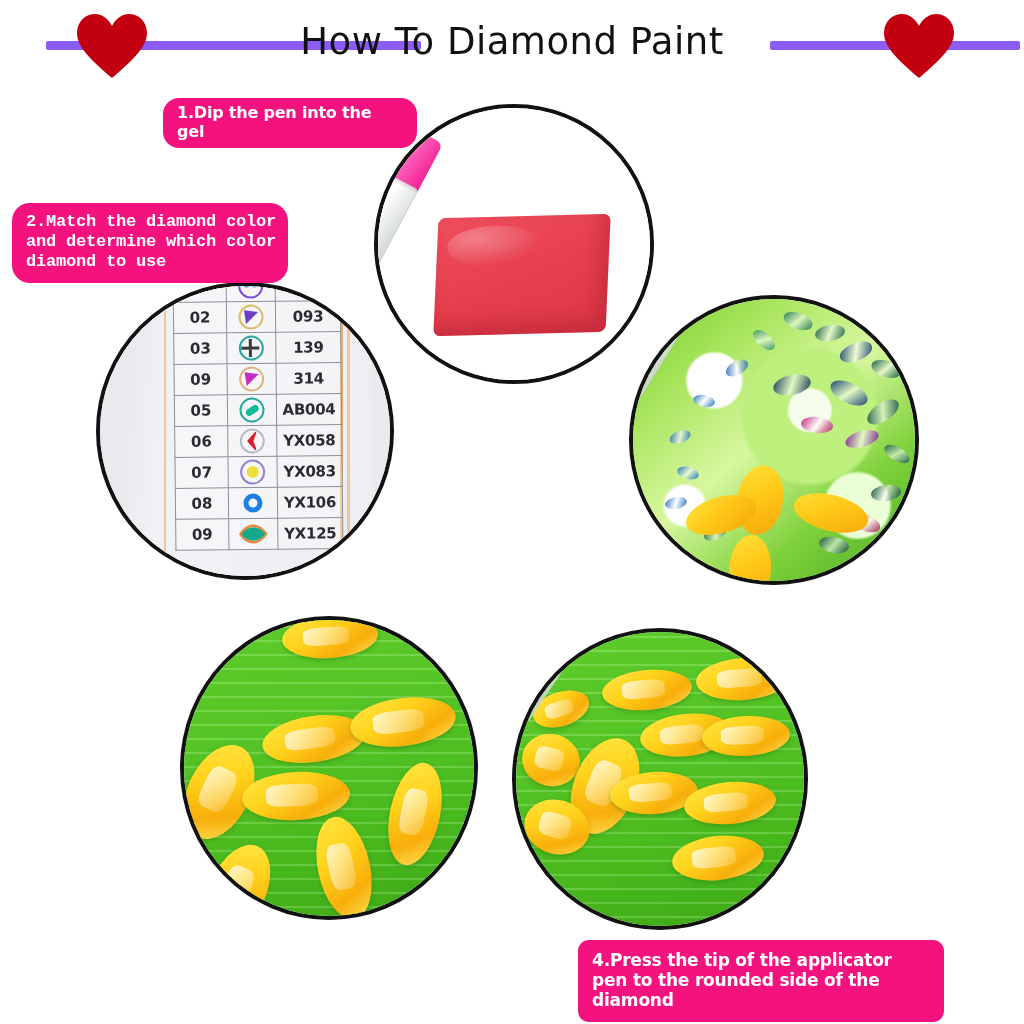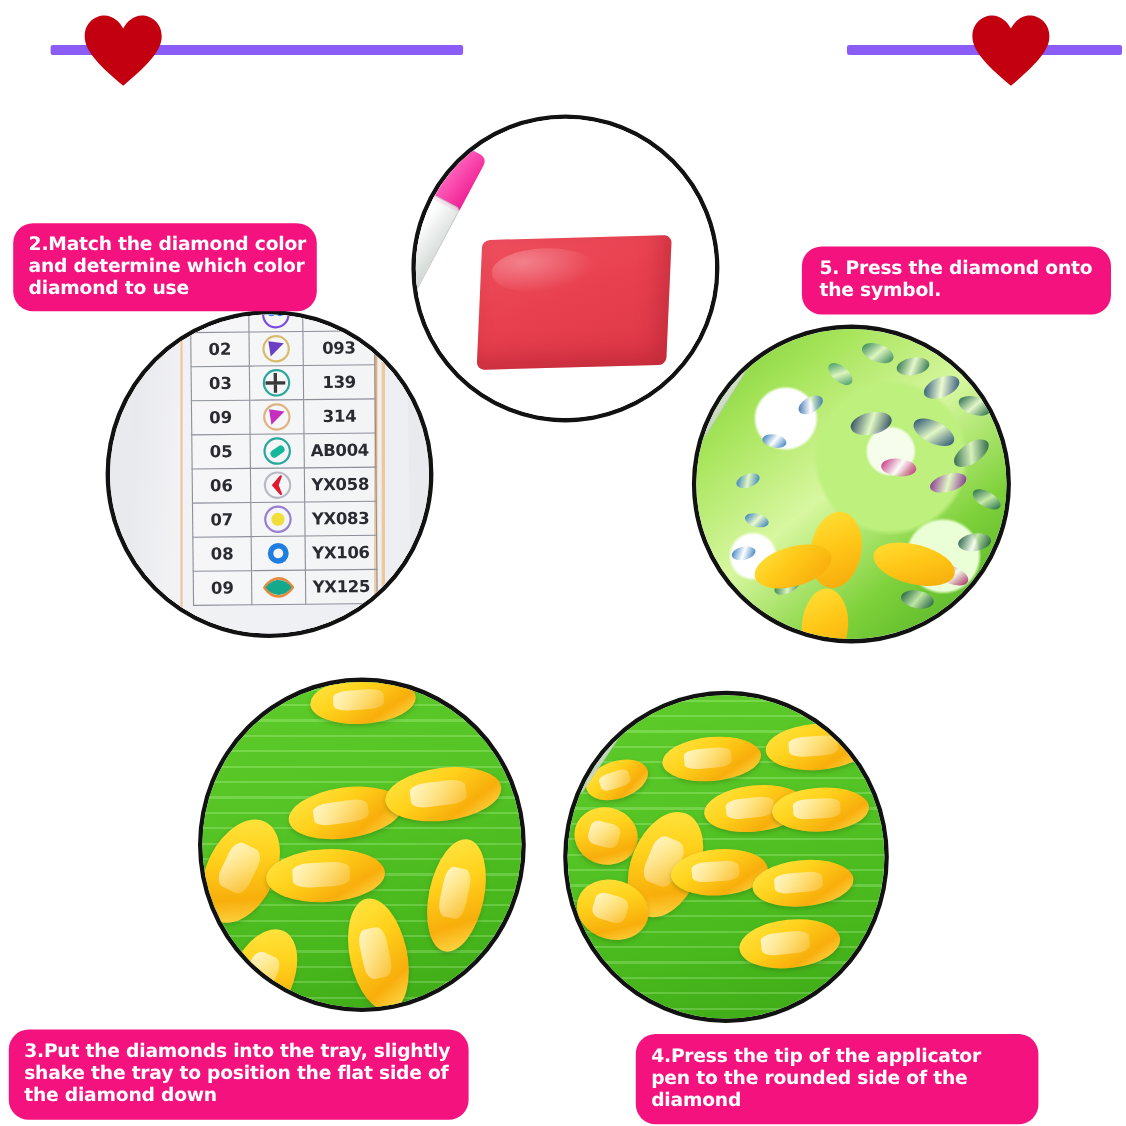--- a/index.html
+++ b/index.html
@@ -34,21 +34,21 @@
     color:#ffffff;
     border-radius:18px;
     font-weight:bold;
     line-height:1.18;
     letter-spacing:-.2px;
     box-sizing:border-box;
     font-family:"DejaVu Sans", sans-serif;
     z-index:6;
   }
   .lbl1{left:163px;top:98px;width:254px;padding:6px 14px;font-size:16px;border-radius:16px;}
-  .lbl2{left:12px;top:203px;width:276px;padding:9px 4px 11px 14px;font-size:17px;}
+  .lbl2{left:12px;top:203px;width:276px;padding:9px 4px 11px 14px;font-size:17px;font-family:Liberation Mono, monospace;}
   .lbl5{left:729px;top:224px;width:281px;padding:10px 14px 12px 16px;font-size:17px;}
   .lbl3{left:8px;top:936px;width:418px;padding:10px 14px 12px 14px;font-size:17px;}
   .lbl4{left:578px;top:940px;width:366px;padding:10px 14px 12px 14px;font-size:17px;}
 
   
   .photo{
     position:absolute;border-radius:50%;
     border:4px solid #000000;
     overflow:hidden;
     background:#fff;
@@ -194,20 +194,21 @@
       <svg viewBox="0 0 74 68" aria-hidden="true">
         <path class="heartpath" d="M37 66 C12 45 2 33 2 21 C2 9 11 2 20 2 C28 2 34 8 37 14 C40 8 46 2 54 2 C63 2 72 9 72 21 C72 33 62 45 37 66 Z" fill="#c2000f"></path>
       </svg>
     </div>
     <div class="heart right">
       <svg viewBox="0 0 74 68" aria-hidden="true">
         <path class="heartpath" d="M37 66 C12 45 2 33 2 21 C2 9 11 2 20 2 C28 2 34 8 37 14 C40 8 46 2 54 2 C63 2 72 9 72 21 C72 33 62 45 37 66 Z" fill="#c2000f"></path>
       </svg>
     </div>
 
+    <div class="title">How To Diamond Paint</div>
   </div>
 
   <div class="photo p1" style="border-color: rgb(18, 18, 18);">
     <div class="inner">
       <div class="gelbg"></div>
       <div class="gelpad"></div>
       <div class="pen">
         <div class="cap"></div>
         <div class="body"></div>
 
@@ -383,18 +384,17 @@
       <div class="ydia" style="left:168px;top:150px;width:92px;height:42px;transform:rotate(-5deg);"></div>
       <div class="ydia" style="left:8px;top:168px;width:66px;height:54px;transform:rotate(16deg);"></div>
       <div class="ydia" style="left:156px;top:204px;width:92px;height:44px;transform:rotate(-6deg);"></div>
       <div class="pen4">
         <div class="body"></div>
         <div class="tip"></div>
       </div>
     </div>
   </div>
 
+  <div class="label lbl1" style="background: rgb(244, 19, 126); color: rgb(255, 255, 255);">1.Dip the pen into the gel</div>
   <div class="label lbl2" style="background: rgb(244, 19, 126); color: rgb(255, 255, 255);">2.Match the diamond color and determine which color diamond to use</div>
-  <div class="label lbl5" style="background: rgb(244, 19, 126); color: rgb(255, 255, 255);">5. Press the diamond onto the symbol.</div>
-  <div class="label lbl3" style="background: rgb(244, 19, 126); color: rgb(255, 255, 255);">3.Put the diamonds into the tray, slightly shake the tray to position the flat side of the diamond down</div>
-  <div class="label lbl4" style="background: rgb(244, 19, 126); color: rgb(255, 255, 255);">4.Press the tip of the applicator pen to the rounded side of the diamond</div>
+  <div class="label lbl4" style="background: rgb(244, 19, 126); color: rgb(255, 255, 255); border-radius: 11px;">4.Press the tip of the applicator pen to the rounded side of the diamond</div>
 
 </div>
 
 </body></html>

